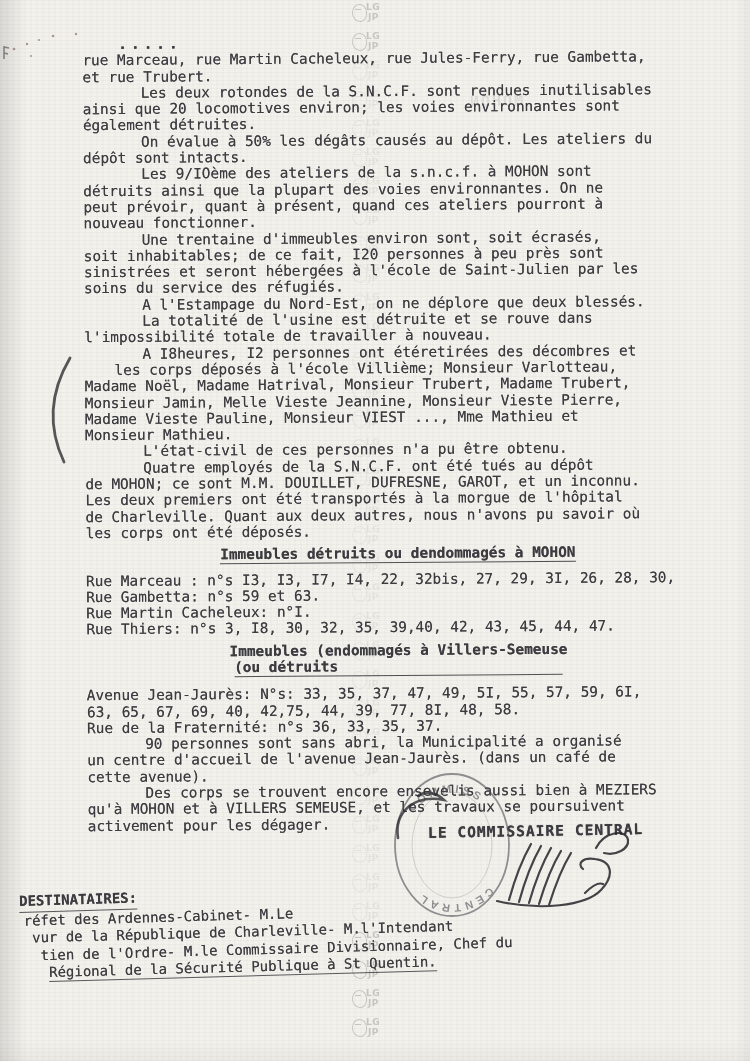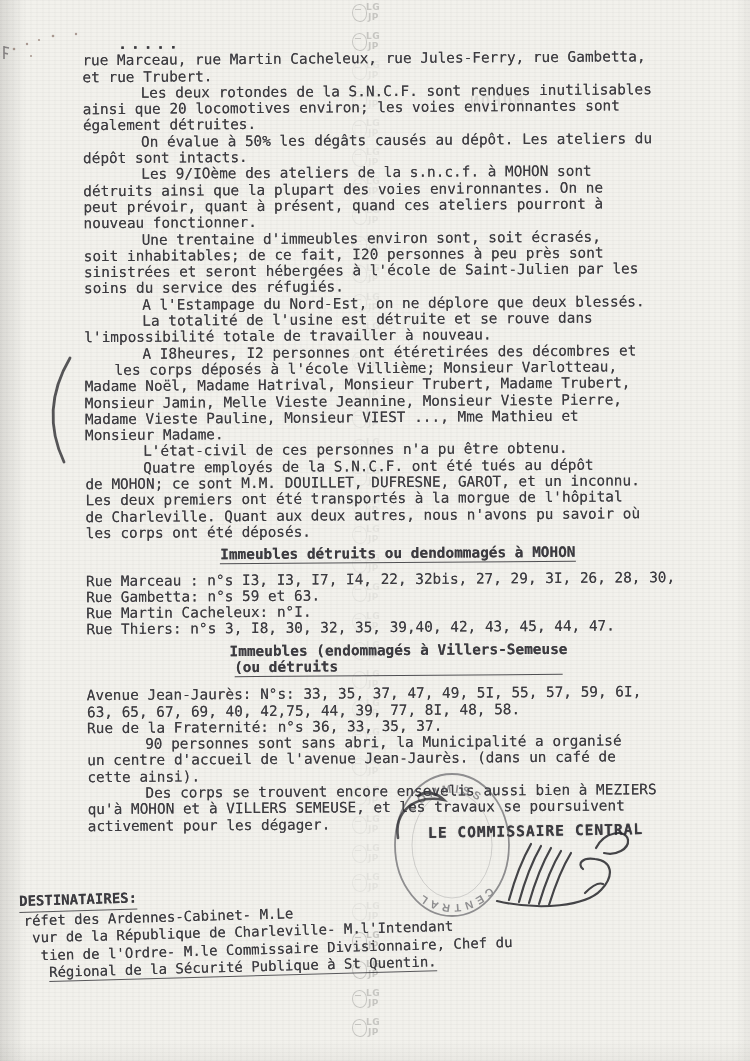--- a/index.html
+++ b/index.html
@@ -319,21 +319,21 @@
       <div class="para">
         <div class="line ind"><span>La totalité de l'usine est détruite et se rouve dans</span></div>
         <div class="line "><span>l'impossibilité totale de travailler à nouveau.</span></div>
       </div>
       <div class="para">
         <div class="line ind"><span>A I8heures, I2 personnes ont étéretirées des décombres et</span></div>
         <div class="line ind2"><span>les corps déposés à l'école Villième; Monsieur Varlotteau,</span></div>
         <div class="line "><span>Madame Noël, Madame Hatrival, Monsieur Trubert, Madame Trubert,</span></div>
         <div class="line "><span>Monsieur Jamin, Melle Vieste Jeannine, Monsieur Vieste Pierre,</span></div>
         <div class="line "><span>Madame Vieste Pauline, Monsieur VIEST ..., Mme Mathieu et</span></div>
-        <div class="line "><span>Monsieur Madame.</span></div>
+        <div class="line "><span>Monsieur Mathieu.</span></div>
       </div>
       <div class="para">
         <div class="line ind"><span>L'état-civil de ces personnes n'a pu être obtenu.</span></div>
       </div>
       <div class="para">
         <div class="line ind"><span>Quatre employés de la S.N.C.F. ont été tués au dépôt</span></div>
         <div class="line "><span>de MOHON; ce sont M.M. DOUILLET, DUFRESNE, GAROT, et un inconnu.</span></div>
         <div class="line "><span>Les deux premiers ont été transportés à la morgue de l'hôpital</span></div>
         <div class="line "><span>de Charleville. Quant aux deux autres, nous n'avons pu savoir où</span></div>
         <div class="line "><span>les corps ont été déposés.</span></div>
@@ -352,21 +352,21 @@
         <div class="line center b uw"><span>(ou détruits</span></div>
       </div>
       <div class="para">
         <div class="line "><span>Avenue Jean-Jaurès: N°s: 33, 35, 37, 47, 49, 5I, 55, 57, 59, 6I,</span></div>
         <div class="line "><span>63, 65, 67, 69, 40, 42,75, 44, 39, 77, 8I, 48, 58.</span></div>
         <div class="line "><span>Rue de la Fraternité: n°s 36, 33, 35, 37.</span></div>
       </div>
       <div class="para">
         <div class="line ind"><span>90 personnes sont sans abri, la Municipalité a organisé</span></div>
         <div class="line "><span>un centre d'accueil de l'avenue Jean-Jaurès. (dans un café de</span></div>
-        <div class="line "><span>cette ainsi).</span></div>
+        <div class="line "><span>cette avenue).</span></div>
       </div>
       <div class="para">
         <div class="line ind"><span>Des corps se trouvent encore ensevelis aussi bien à MEZIERS</span></div>
         <div class="line "><span>qu'à MOHON et à VILLERS SEMEUSE, et les travaux se poursuivent</span></div>
         <div class="line "><span>activement pour les dégager.</span></div>
       </div>
     </div>
 
   <div class="closing">LE COMMISSAIRE CENTRAL</div>
 

